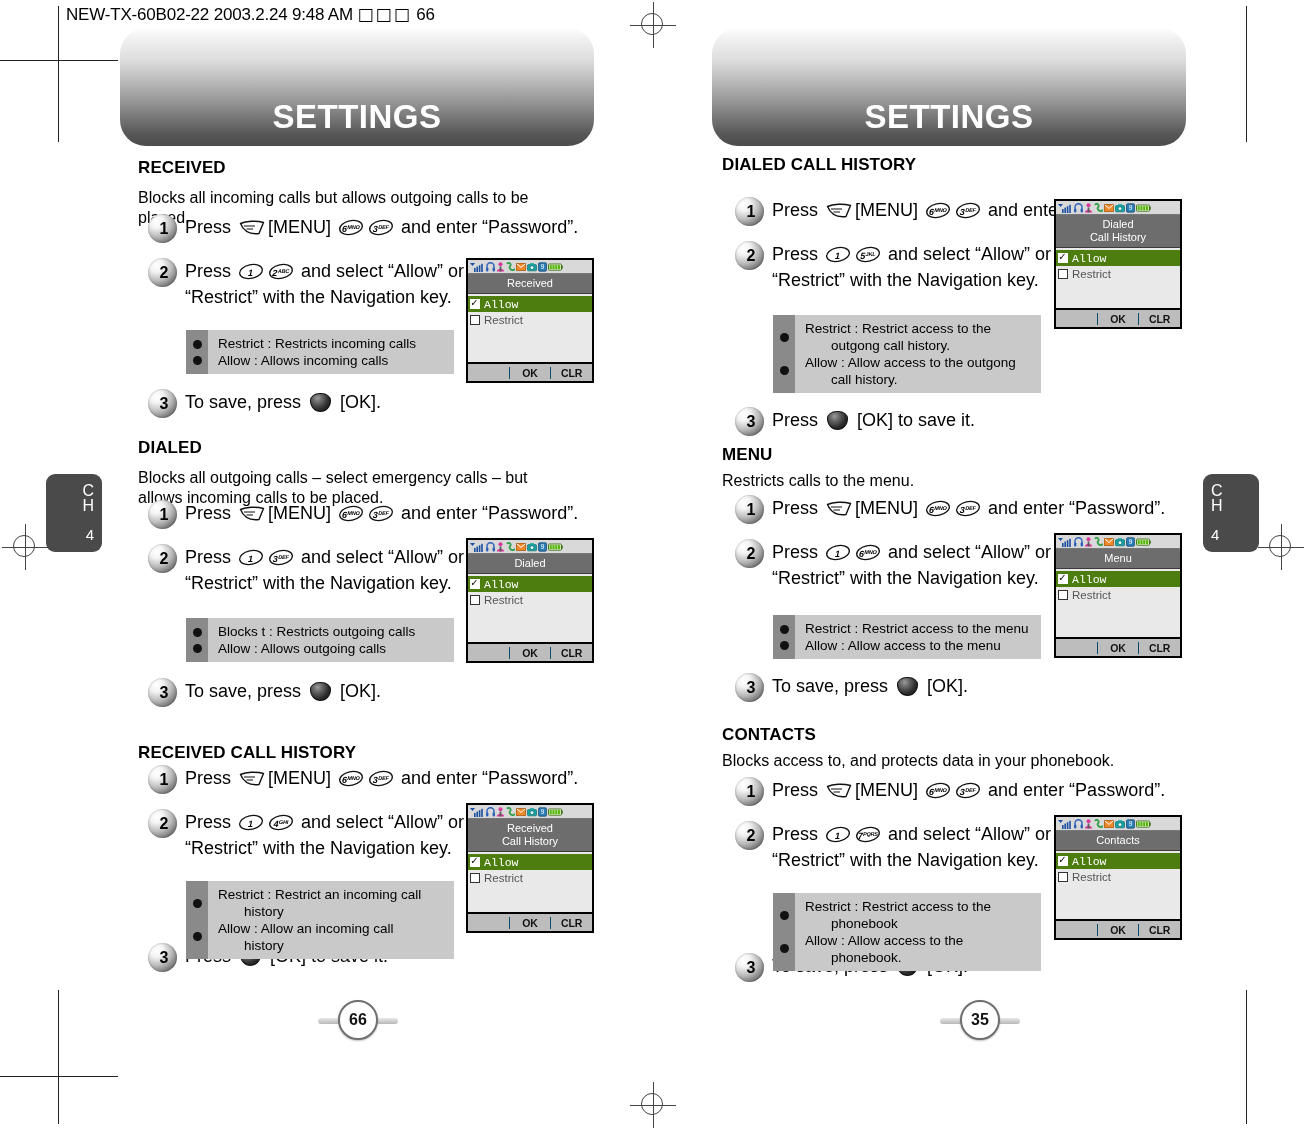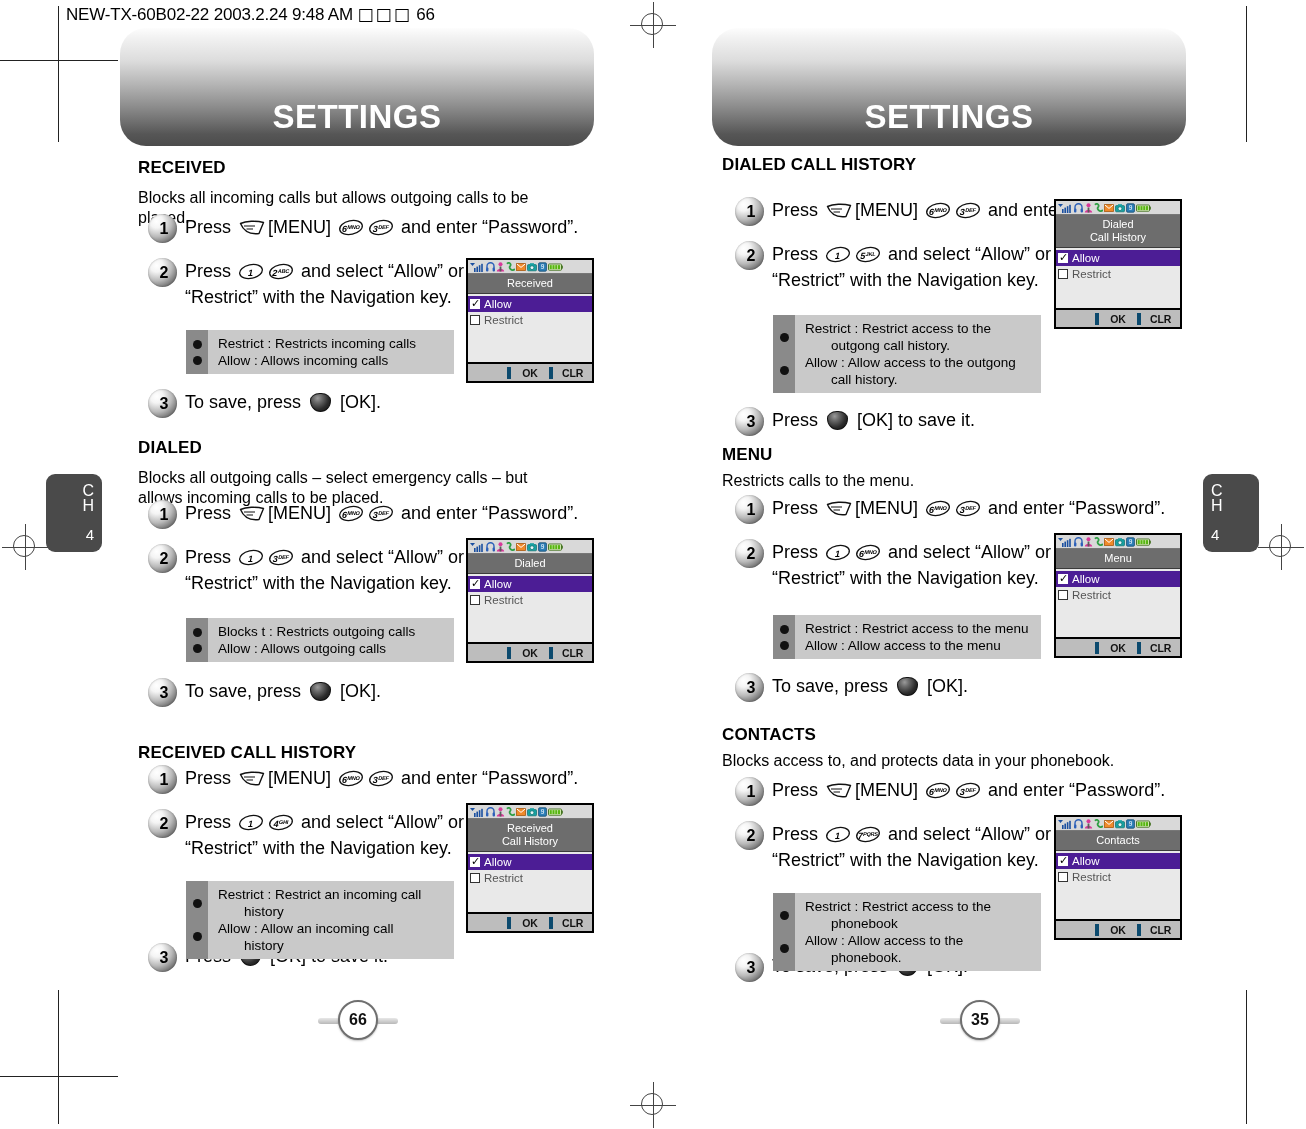--- a/index.html
+++ b/index.html
@@ -152,38 +152,38 @@
     background: #6d6d6d; color: #fff; text-align: center;
     font-size: 11px; line-height: 13px; padding: 3px 0;
     border-bottom: 1px solid #3b3b3b;
   }
   .ph-list { background: #e9e9e9; padding: 2px 0 0 0; }
   .ph-item {
     display: flex; align-items: center; gap: 4px;
     font-size: 11.5px; line-height: 15px; padding: 0 2px; height: 16px;
     color: #555;
   }
-  .ph-item.sel { background: #4c1d95; color: #fff; }
+  .ph-item.sel { background: #4d7c0f; color: #fff; font-family: Liberation Mono, monospace; }
   .ph-chk {
     width: 10px; height: 10px; border: 1px solid #333; background: #fff;
     position: relative; box-sizing: border-box; flex: 0 0 auto;
   }
   .ph-item.sel .ph-chk { border-color: #fff; }
   .ph-chk.on::after {
     content: "✓"; position: absolute; left: 0px; top: -3px;
     font-size: 11px; color: #000; line-height: 12px;
   }
   .ph-softkeys {
     display: flex; background: #bdbdbd; border-top: 2px solid #000;
     height: 17px; align-items: center;
   }
   .ph-sk {
     flex: 1 1 0; text-align: center; font-size: 10.5px; font-weight: bold; color: #111;
   }
-  .ph-sk.div { border-left: 4px solid #0c4a6e; }
+  .ph-sk.div { border-left: 1px solid #0c4a6e; }
 
   
   .pageno {
     position: absolute; width: 84px; height: 40px;
     display: flex; align-items: center; justify-content: center;
   }
   .pageno .wingl, .pageno .wingr {
     position: absolute; top: 18px; width: 22px; height: 6px;
     background: linear-gradient(to bottom, #e8e8e8, #b8b8b8);
     border-radius: 3px;

